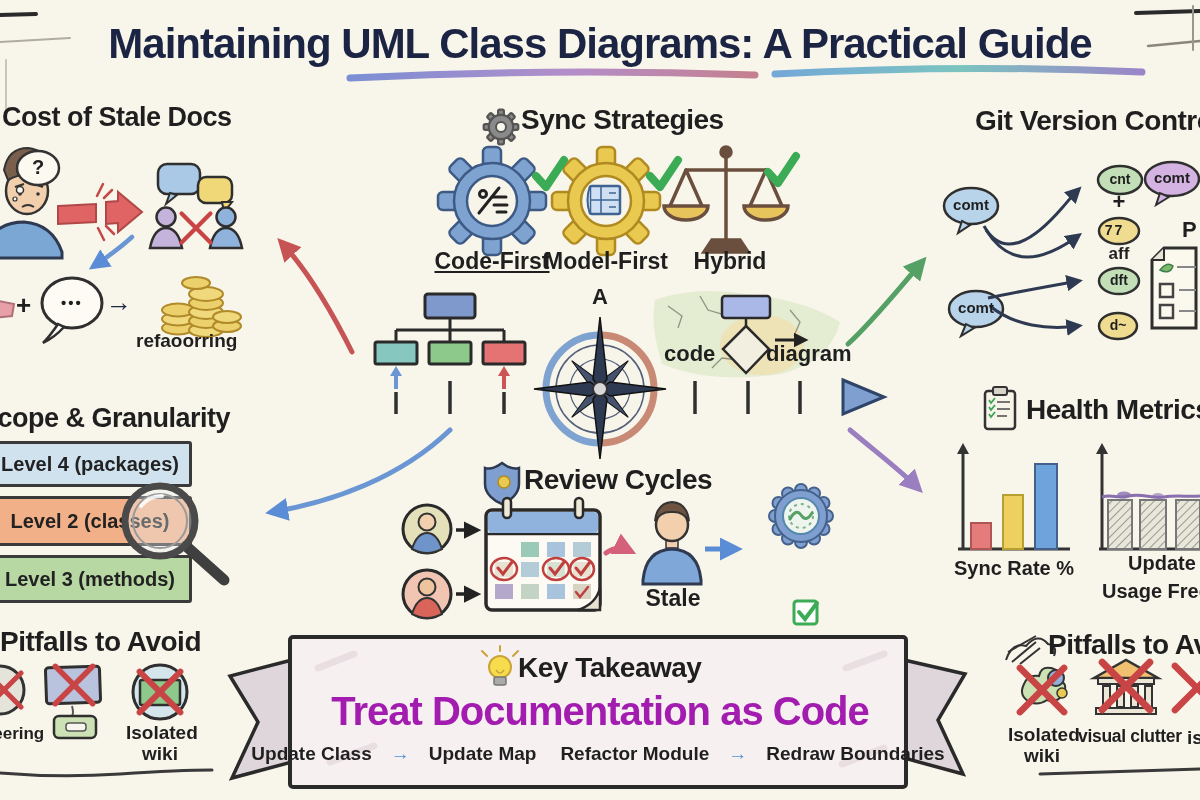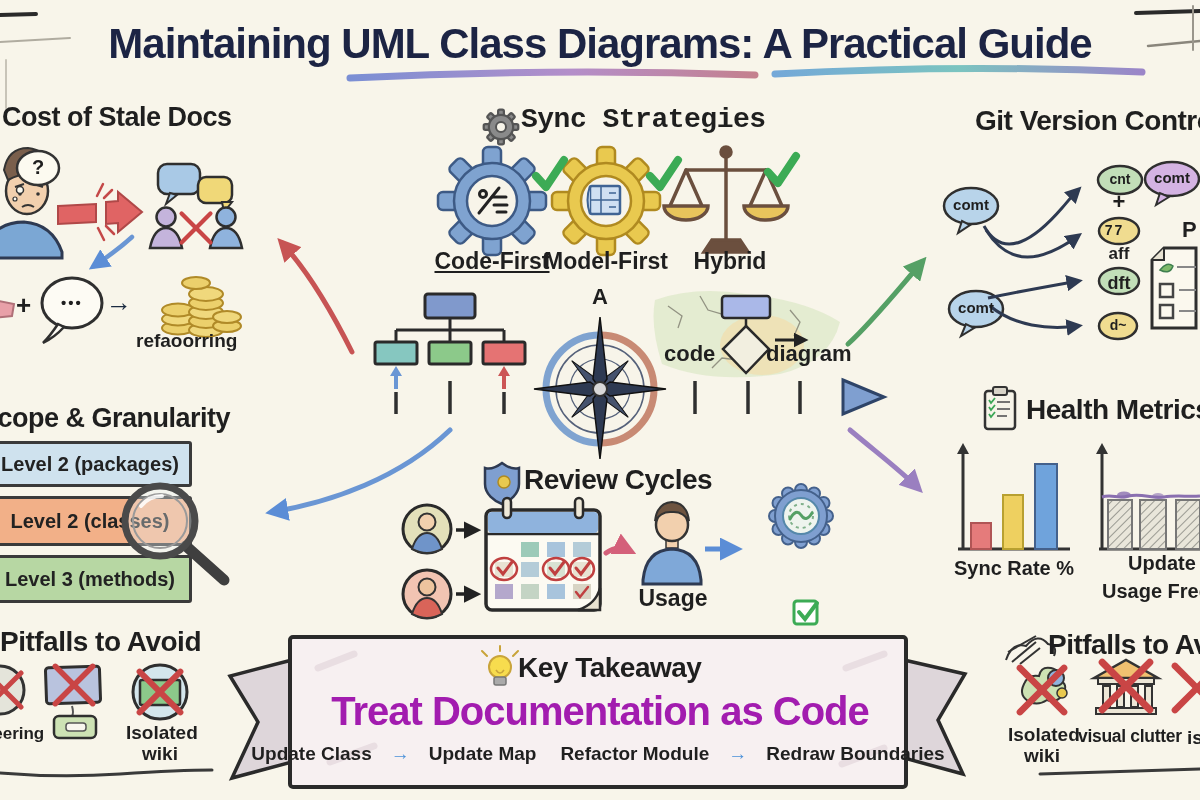--- a/index.html
+++ b/index.html
@@ -457,54 +457,54 @@
 
   <div class="t" style="left:0;right:0;top:20px;text-align:center;font-size:42px;color:#1c2444;letter-spacing:-1px;">Maintaining UML Class Diagrams: A Practical Guide</div>
 
   <div class="t" style="left:2px;top:102px;font-size:27px;letter-spacing:-0.5px;">Cost of Stale Docs</div>
   <div class="t c" style="left:26px;top:156px;width:24px;font-size:20px;">?</div>
   <div class="t" style="left:16px;top:291px;font-size:26px;">+</div>
   <div class="t c" style="left:47px;top:295px;width:50px;font-size:15px;letter-spacing:2px;">•••</div>
   <div class="t" style="left:106px;top:288px;font-size:26px;color:#1a2a40;">→</div>
   <div class="t" style="left:136px;top:330px;font-size:19px;">refaoorring</div>
 
-  <div class="t" style="left:521px;top:104px;font-size:28px;letter-spacing:-0.5px;font-family:Liberation Mono, monospace;">Sync Strategies</div>
+  <div class="t" style="left:521px;top:104px;font-size:28px;letter-spacing:-0.5px;">Sync Strategies</div>
   <div class="t c" style="left:422px;top:249px;width:140px;font-size:23px;text-decoration:underline;">Code-First</div>
   <div class="t c" style="left:536px;top:249px;width:140px;font-size:23px;">Model-First</div>
   <div class="t c" style="left:660px;top:249px;width:140px;font-size:23px;">Hybrid</div>
 
   <div class="t" style="left:975px;top:105px;font-size:28px;letter-spacing:-0.5px;">Git Version Control</div>
   <div class="t c" style="left:945px;top:197px;width:52px;font-size:15px;">comt</div>
   <div class="t c" style="left:950px;top:300px;width:52px;font-size:15px;">comt</div>
   <div class="t c" style="left:1146px;top:170px;width:52px;font-size:15px;">comt</div>
   <div class="t c" style="left:1098px;top:172px;width:44px;font-size:14px;">cnt</div>
   <div class="t c" style="left:1104px;top:190px;width:30px;font-size:22px;">+</div>
   <div class="t c" style="left:1098px;top:223px;width:33px;font-size:14px;letter-spacing:2px;">77</div>
   <div class="t c" style="left:1098px;top:244px;width:42px;font-size:17px;">aff</div>
-  <div class="t c" style="left:1098px;top:273px;width:42px;font-size:18px;">dft</div>
+  <div class="t c" style="left:1098px;top:273px;width:42px;font-size:14px;">dft</div>
   <div class="t c" style="left:1098px;top:318px;width:40px;font-size:14px;">d~</div>
   <div class="t" style="left:1182px;top:218px;font-size:22px;">P</div>
 
   <div class="t c" style="left:588px;top:285px;width:24px;font-size:22px;">A</div>
   <div class="t" style="left:664px;top:342px;font-size:22px;">code</div>
   <div class="t" style="left:766px;top:342px;font-size:22px;">diagram</div>
 
   <div class="t" style="left:-20px;top:403px;font-size:27px;letter-spacing:-0.5px;">Scope &amp; Granularity</div>
   <div class="lvl" style="top:441px;height:40px;background:#cfe2ee;">
-    <span>Level 2 (packages)</span>
+    <span>Level 4 (packages)</span>
   </div>
   <div class="lvl" style="top:496px;height:44px;background:#f2b088;">
     <span>Level 2 (classes)</span>
   </div>
   <div class="lvl" style="top:555px;height:42px;background:#b7d7a3;">
     <span>Level 3 (methods)</span>
   </div>
 
   <div class="t" style="left:524px;top:464px;font-size:28px;letter-spacing:-0.5px;">Review Cycles</div>
-  <div class="t c" style="left:628px;top:586px;width:90px;font-size:23px;">Usage</div>
+  <div class="t c" style="left:628px;top:586px;width:90px;font-size:23px;">Stale</div>
 
   <div class="t" style="left:1026px;top:394px;font-size:28px;letter-spacing:-0.5px;">Health Metrics</div>
   <div class="t c" style="left:954px;top:557px;width:118px;font-size:20px;">Sync Rate %</div>
   <div class="t" style="left:1128px;top:552px;font-size:20px;">Update Lag</div>
   <div class="t" style="left:1102px;top:580px;font-size:20px;">Usage Frequency</div>
 
   <div class="t" style="left:0px;top:626px;font-size:28px;letter-spacing:-0.5px;">Pitfalls to Avoid</div>
   <div class="t" style="left:-88px;top:724px;font-size:17px;">overengineering</div>
   <div class="t stack" style="left:126px;top:722px;width:68px;font-size:19px;line-height:21px;">
     <span>Isolated</span>

